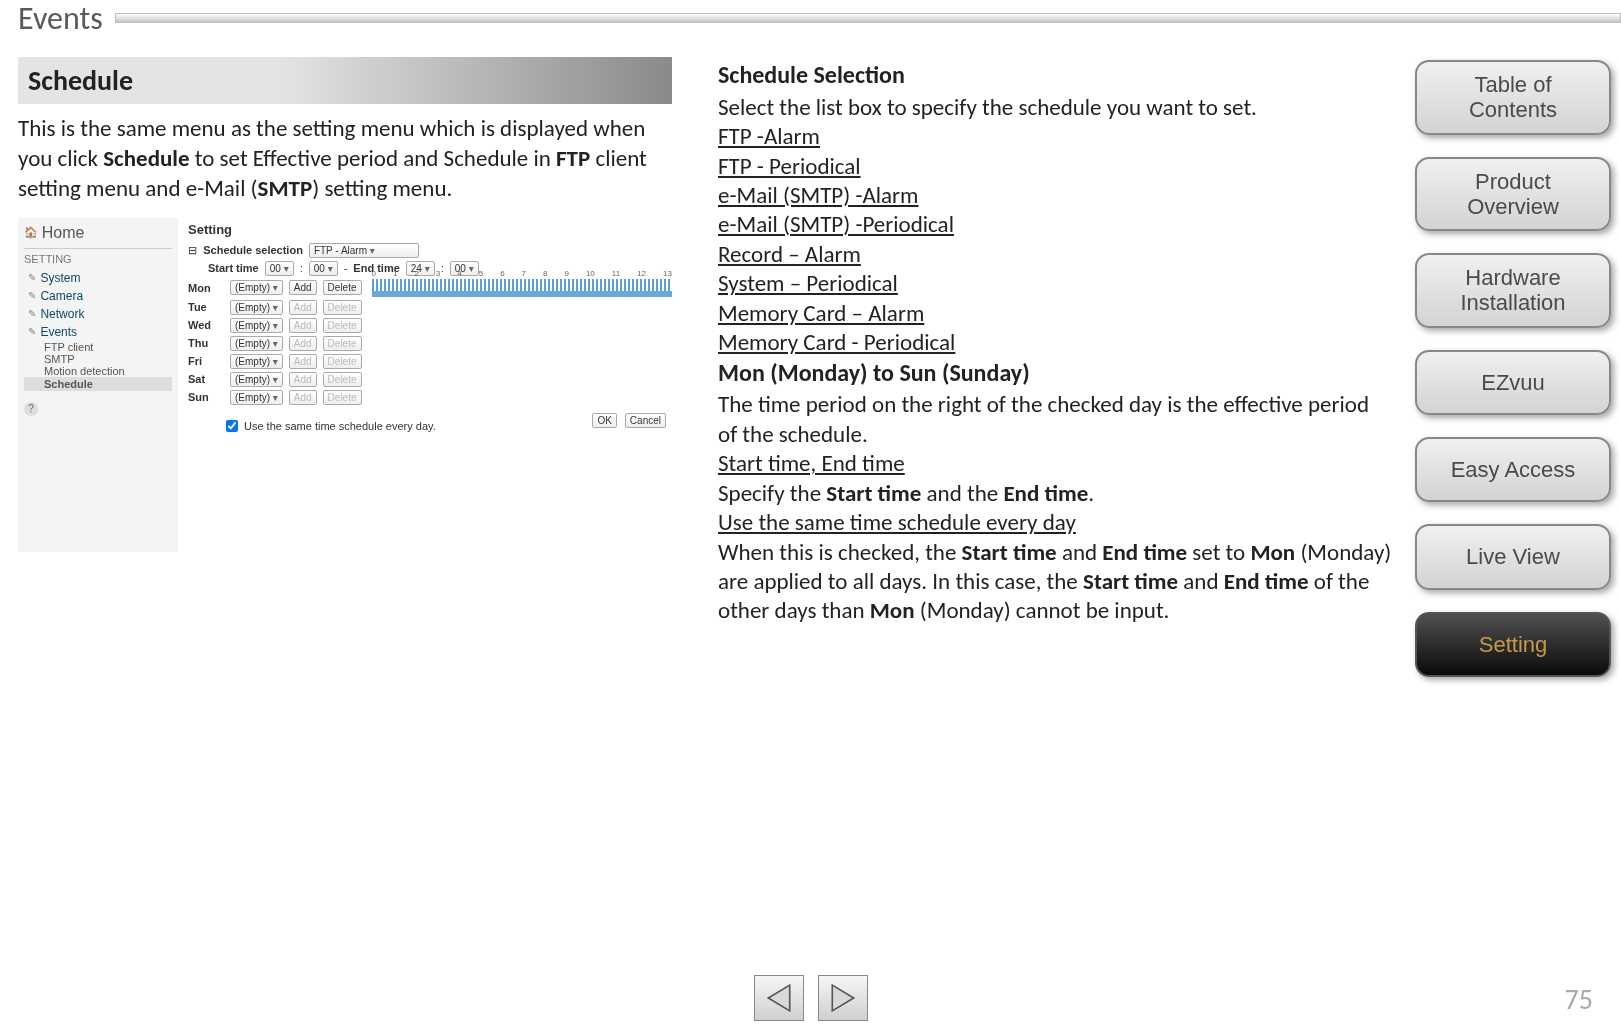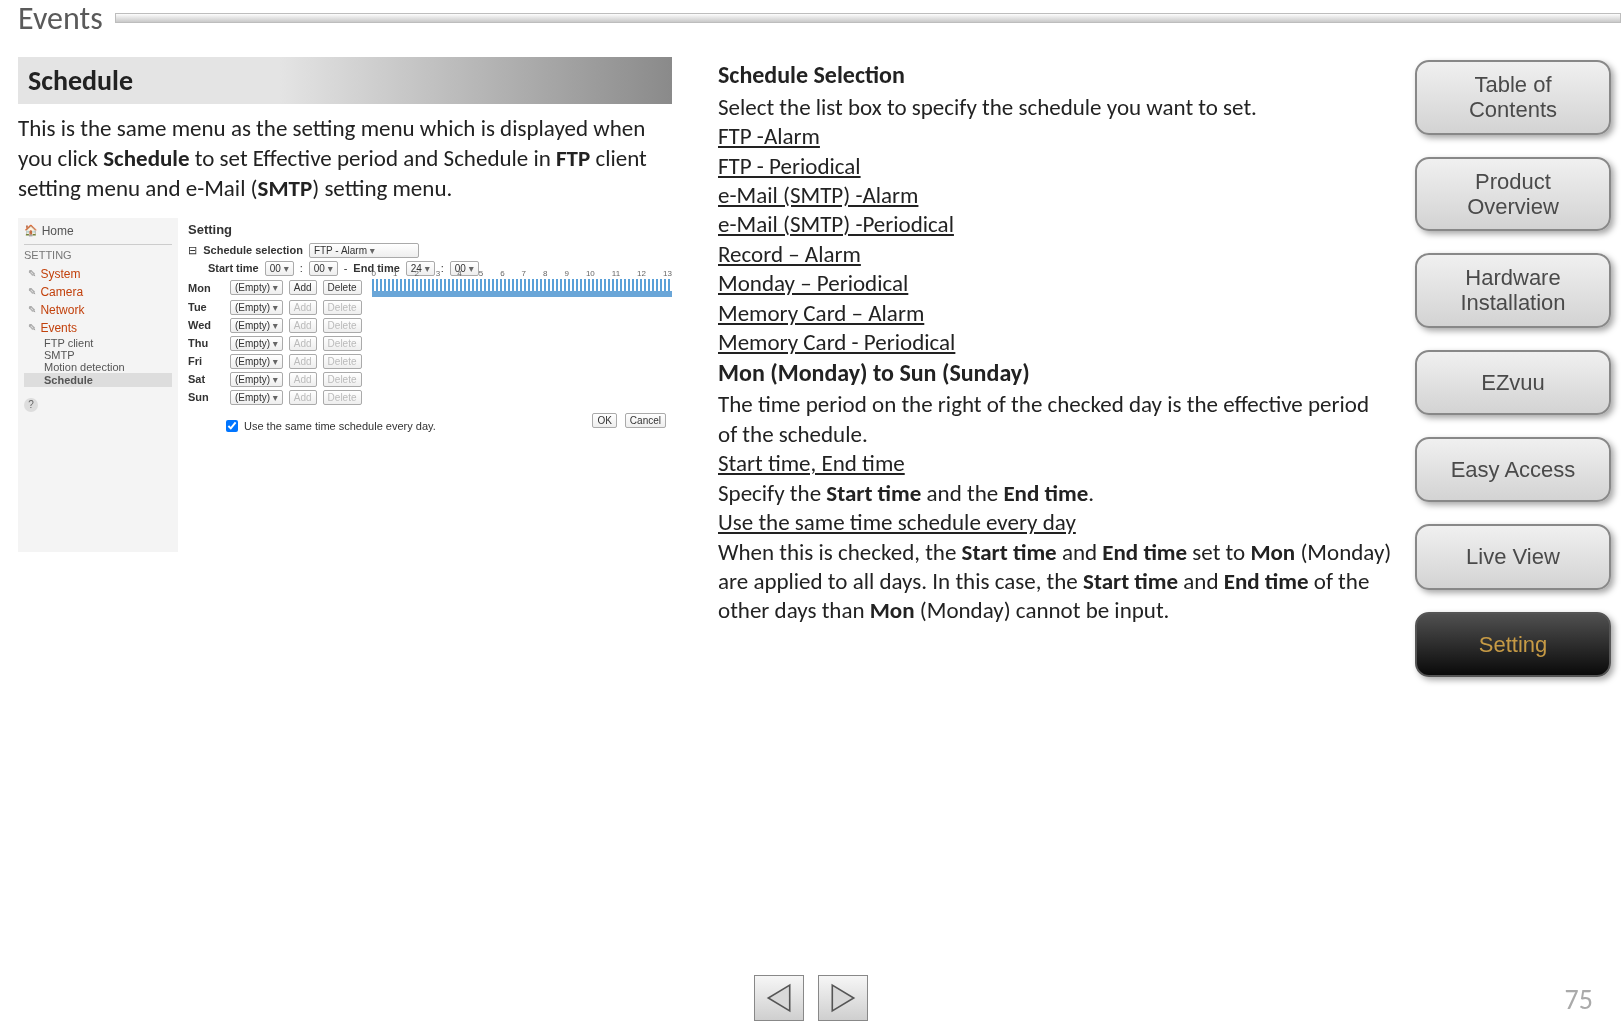--- a/index.html
+++ b/index.html
@@ -67,25 +67,25 @@
   .ss-sidebar {
     position: absolute;
     left: 0; top: 0;
     width: 160px;
     height: 100%;
     background: #f4f4f4;
     font-size: 12px;
     color: #555;
     padding: 6px 6px;
   }
-  .ss-sidebar .ss-home { font-size: 12px; color:#555; margin-bottom:6px; display:flex; align-items:center; gap:4px;}
+  .ss-sidebar .ss-home { font-size: 16px; color:#555; margin-bottom:6px; display:flex; align-items:center; gap:4px;}
   .ss-sidebar .ss-home::before { content:"🏠"; font-size:11px; }
   .ss-sidebar hr { border:none; border-top:1px solid #ccc; margin:4px 0; }
   .ss-setting-label { font-size:11px; color:#777; margin:4px 0 4px 0; }
-  .ss-item { display:flex; align-items:center; gap:4px; padding:2px 0 2px 4px; color:#c2410c;}
+  .ss-item { display:flex; align-items:center; gap:4px; padding:2px 0 2px 4px; color:#0c4a6e;}
   .ss-item::before { content:"✎"; font-size:10px; color:#888;}
   .ss-sub { padding-left: 20px; font-size:11px; color:#555; }
   .ss-sub.active { background:#ddd; font-weight:700; padding:1px 2px 1px 20px; }
   .ss-help { margin-top:10px; color:#888; }
   .ss-help::before { content:"?"; display:inline-block; width:14px; height:14px; border-radius:50%; background:#ddd; text-align:center; font-size:10px; line-height:14px; color:#666;}
 
   .ss-main {
     position: absolute;
     left: 170px; top: 0; right:0;
     padding: 4px 0 0 0;
@@ -304,21 +304,21 @@
 </div>
 
 <div class="right-col">
   <h3>Schedule Selection</h3>
   <div>Select the list box to specify the schedule you want to set.</div>
   <div class="u">FTP -Alarm</div>
   <div class="u">FTP - Periodical</div>
   <div class="u">e-Mail (SMTP) -Alarm</div>
   <div class="u">e-Mail (SMTP) -Periodical</div>
   <div class="u">Record – Alarm</div>
-  <div class="u">Monday – Periodical</div>
+  <div class="u">System – Periodical</div>
   <div class="u">Memory Card – Alarm</div>
   <div class="u">Memory Card - Periodical</div>
   <h3>Mon (Monday) to Sun (Sunday)</h3>
   <div>The time period on the right of the checked day is the effective period of the schedule.</div>
   <div class="u">Start time, End time</div>
   <div>
     <span>Specify the </span><b>Start time</b><span> and the </span><b>End time</b><span>.</span>
   </div>
   <div class="u">Use the same time schedule every day</div>
   <div>

